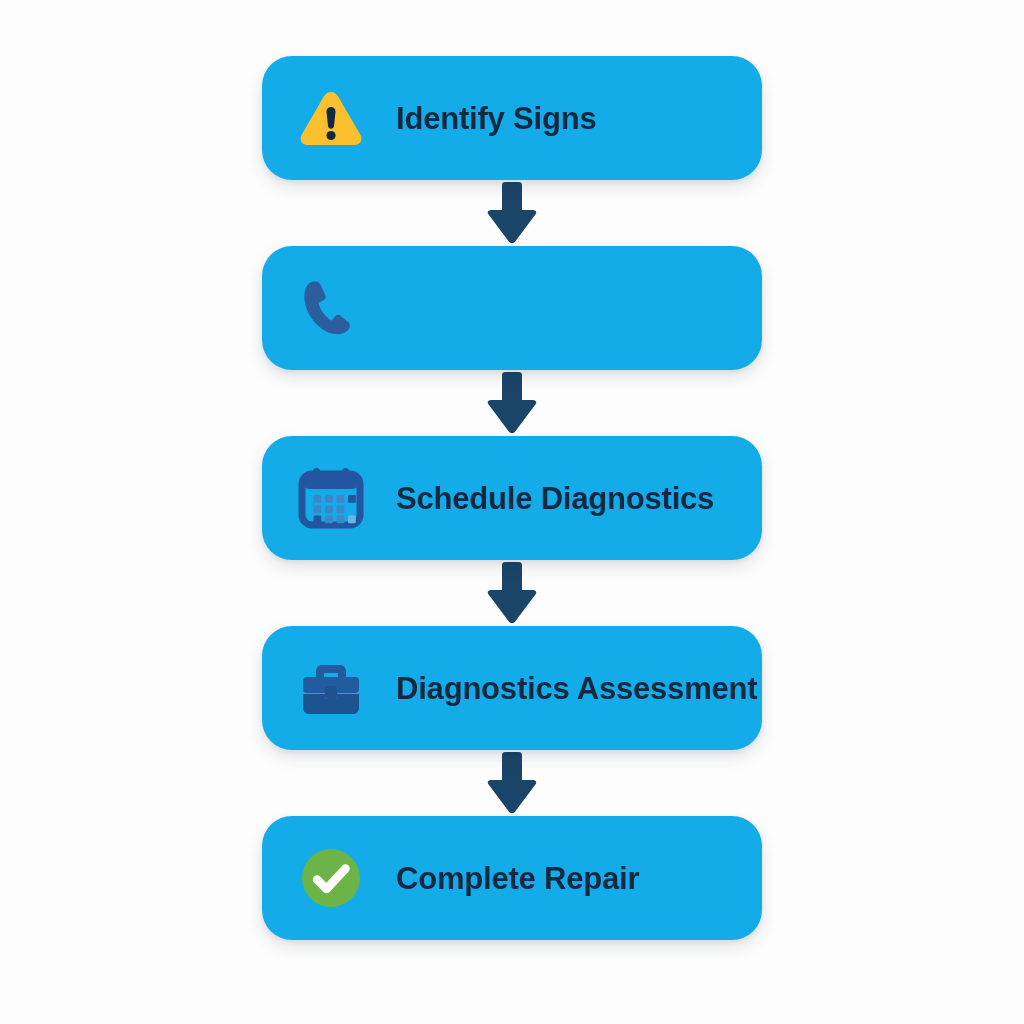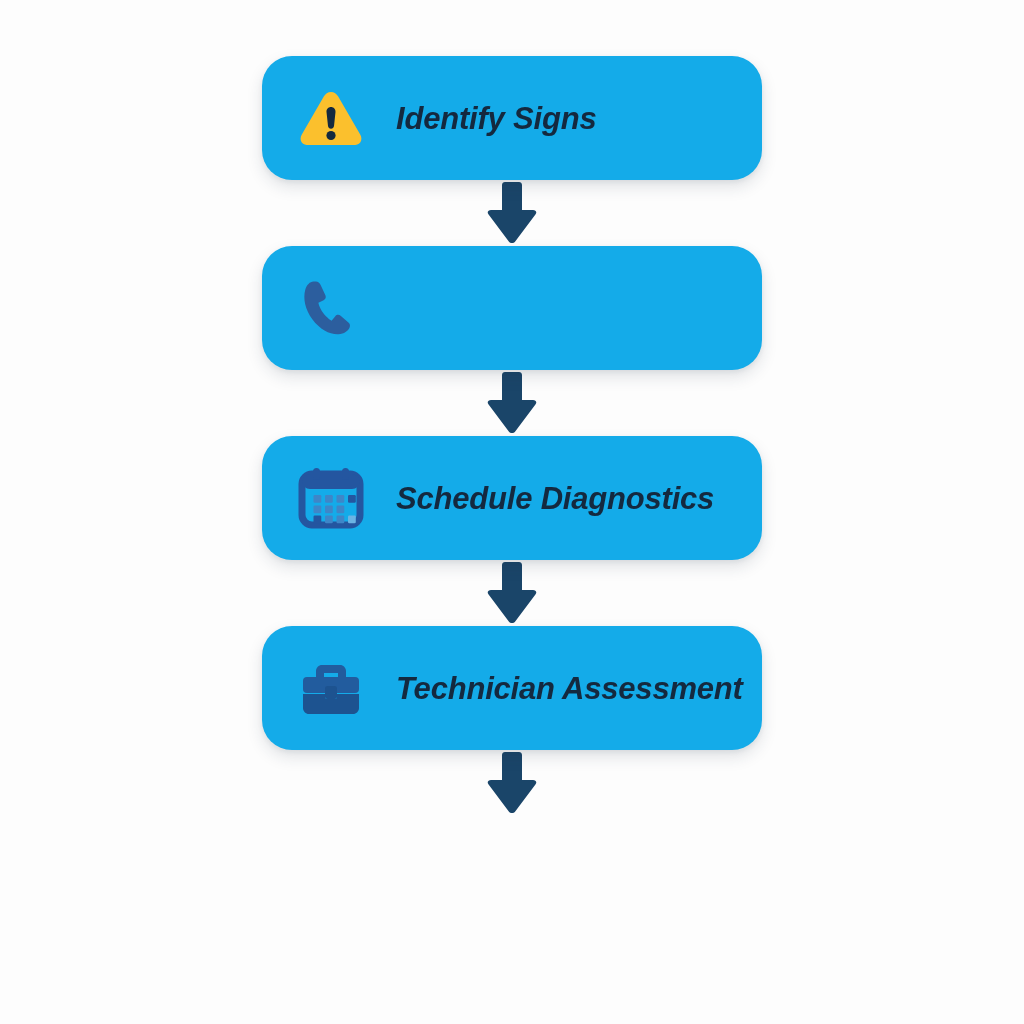--- a/index.html
+++ b/index.html
@@ -18,21 +18,20 @@
     position: relative;
     width: 1024px;
     height: 1024px;
     background: #fdfdfd;
     display: flex;
     flex-direction: column;
     align-items: center;
     justify-content: flex-start;
     padding-top: 56px;
     box-sizing: border-box;
-    font-style: italic;
   }
 
   .flow-step {
     position: relative;
     width: 500px;
     height: 124px;
     background: #14ABE9;
     border-radius: 30px;
     display: flex;
     flex-direction: row;
@@ -146,23 +145,32 @@
 
   <div class="flow-step">
     <span class="step-icon">
       <svg width="70" height="70" viewBox="0 0 70 70">
         <path d="M26 12 L44 12 C47.3 12 50 14.7 50 18 L50 24 L42 24 L42 20 L28 20 L28 24 L20 24 L20 18 C20 14.7 22.7 12 26 12 Z" fill="#225C9E"></path>
         <rect x="7" y="24" width="56" height="16" rx="4" fill="#225C9E"></rect>
         <path d="M7 41 L29 41 L29 44 C29 45.1 29.9 46 31 46 L39 46 C40.1 46 41 45.1 41 44 L41 41 L63 41 L63 55 C63 58.3 60.3 61 57 61 L13 61 C9.7 61 7 58.3 7 55 Z" fill="#1D5390"></path>
         <rect x="29" y="33" width="12" height="13" rx="2.5" fill="#1D5390"></rect>
       </svg>
     </span>
-    <span class="step-label">Technician Assessment</span>
+    <span class="step-label">Diagnostics Assessment</span>
   </div>
 
   <div class="arrow-slot">
     <svg class="flow-arrow" viewBox="0 0 54 66">
       <path d="M20 2 L34 2 C35.7 2 37 3.3 37 5 L37 30 L48 30 C50.6 30 52.3 32 50.6 34.3 L30.2 61.5 C28.6 63.6 25.4 63.6 23.8 61.5 L3.4 34.3 C1.7 32 3.4 30 6 30 L17 30 L17 5 C17 3.3 18.3 2 20 2 Z" fill="#1A4569"></path>
     </svg>
   </div>
 
+  <div class="flow-step">
+    <span class="step-icon">
+      <svg width="70" height="70" viewBox="0 0 70 70">
+        <circle cx="35" cy="35" r="29" fill="#6CB447"></circle>
+        <path d="M21 36.5 L30.5 46 L49.5 25.5" fill="none" stroke="#FFFFFF" stroke-width="8.5" stroke-linecap="round" stroke-linejoin="round"></path>
+      </svg>
+    </span>
+    <span class="step-label">Complete Repair</span>
+  </div>
 
 </div>
 
 </body></html>

